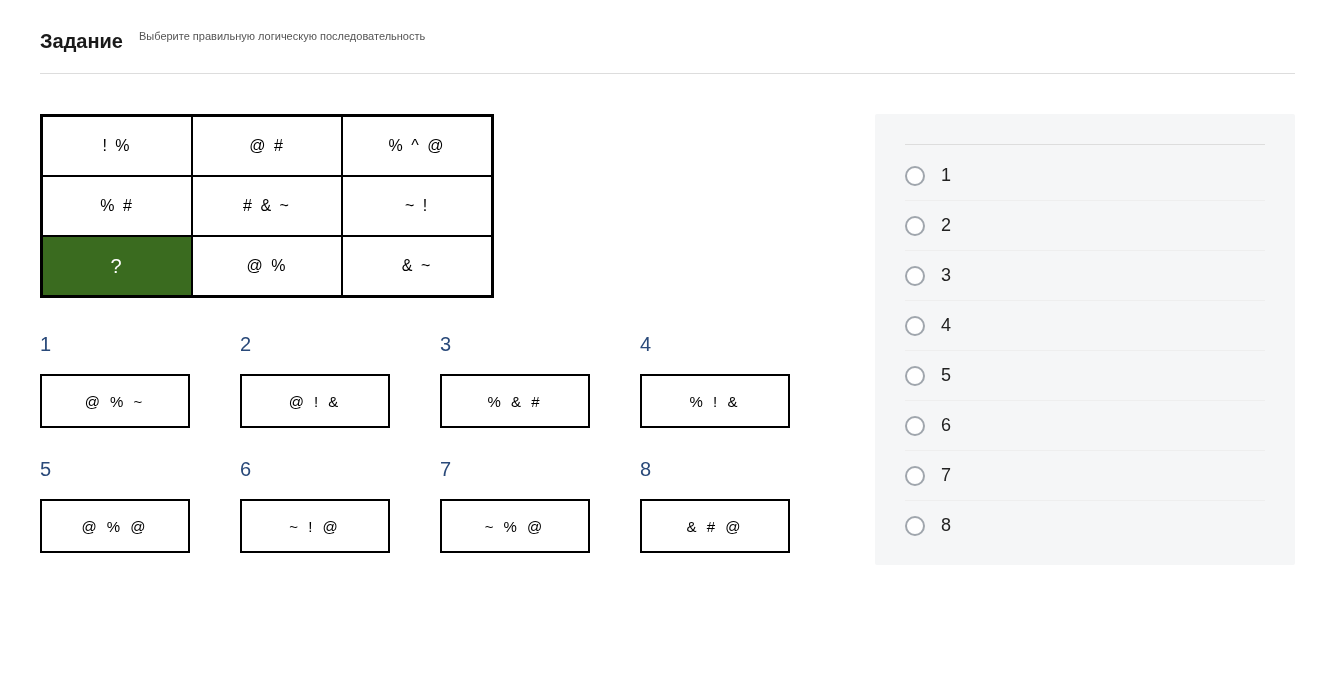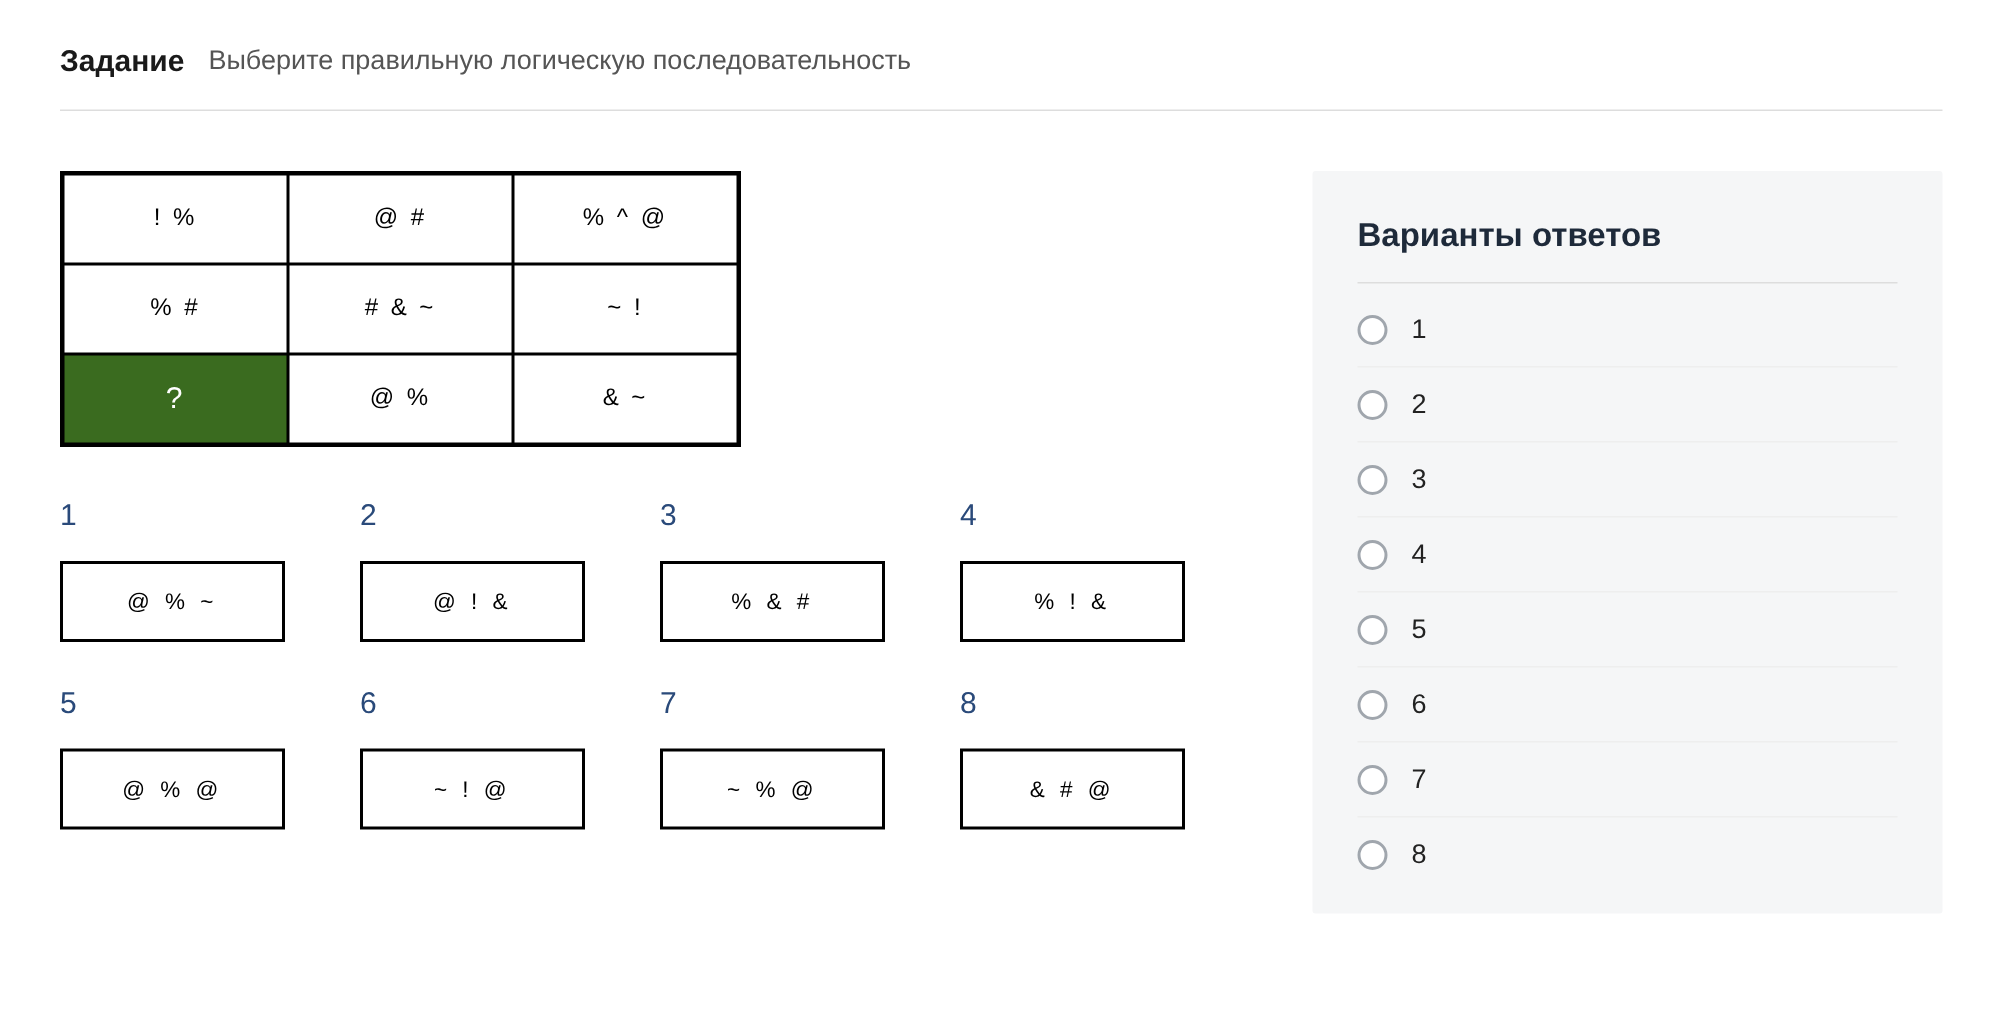--- a/index.html
+++ b/index.html
@@ -14,21 +14,21 @@
       align-items: flex-start;
       gap: 16px;
       margin-bottom: 20px;
     }
     .header-title {
       font-size: 20px;
       font-weight: bold;
       color: #1a1a1a;
     }
     .header-subtitle {
-      font-size: 18px;
+      font-size: 11px;
       color: #555;
     }
     .divider {
       border: none;
       border-top: 1px solid #ddd;
       margin-bottom: 40px;
     }
     .main-area {
       display: flex;
       gap: 40px;
@@ -180,21 +180,20 @@
       </div>
       <div class="option-block">
         <span class="option-num">8</span>
         <div class="option-box">&amp; # @</div>
       </div>
     </div>
 
   </div>
 
   <div class="answers-panel">
-    <div class="answers-title">Варианты ответов</div>
     <hr class="answers-divider">
     <div class="answer-row">
       <div class="radio"></div>
       <span class="answer-label">1</span>
     </div>
     <div class="answer-row">
       <div class="radio"></div>
       <span class="answer-label">2</span>
     </div>
     <div class="answer-row">

